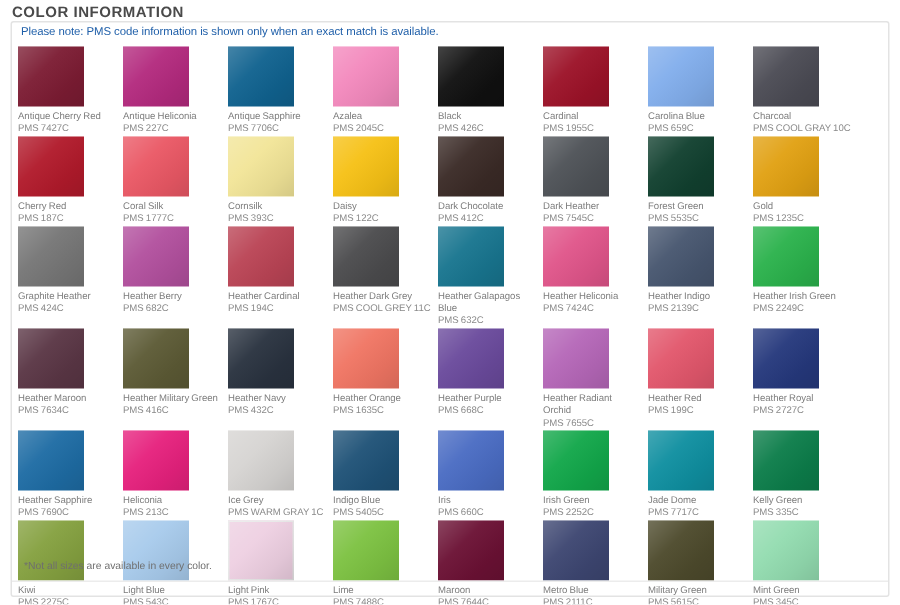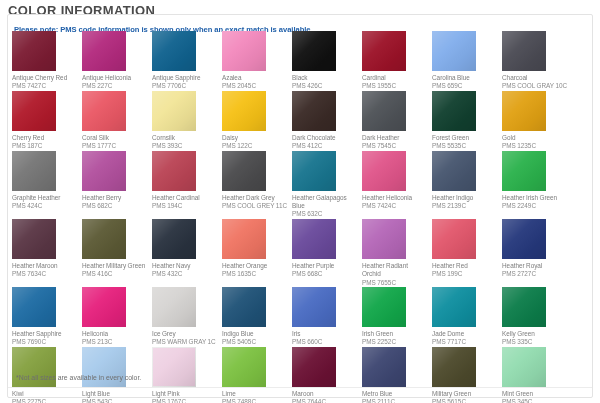--- a/index.html
+++ b/index.html
@@ -13,42 +13,42 @@
     position: relative;
     width: 600px;
     height: 403px;
     background: #ffffff;
     overflow: hidden;
   }
   .panel-title {
     position: absolute;
     left: 8px;
     top: 3px;
-    font-size: 13px;
+    font-size: 10px;
     font-weight: bold;
     letter-spacing: 0.35px;
     color: #4a4a4a;
     text-transform: uppercase;
   }
   .card {
     position: absolute;
     left: 7px;
     top: 14px;
     width: 586px;
     height: 384px;
     border: 1px solid #e3e3e3;
     border-radius: 2px;
     background: #fff;
   }
   .note {
     position: absolute;
     left: 6px;
-    top: 10px;
+    top: 1px;
     font-size: 7.6px;
-    font-weight: bold;
+    font-weight: normal;
     color: #1f5fa9;
     letter-spacing: -0.05px;
   }
   .grid {
     position: absolute;
     left: 4px;
     top: 16px;
     width: 578px;
   }
   .swatch-row {

